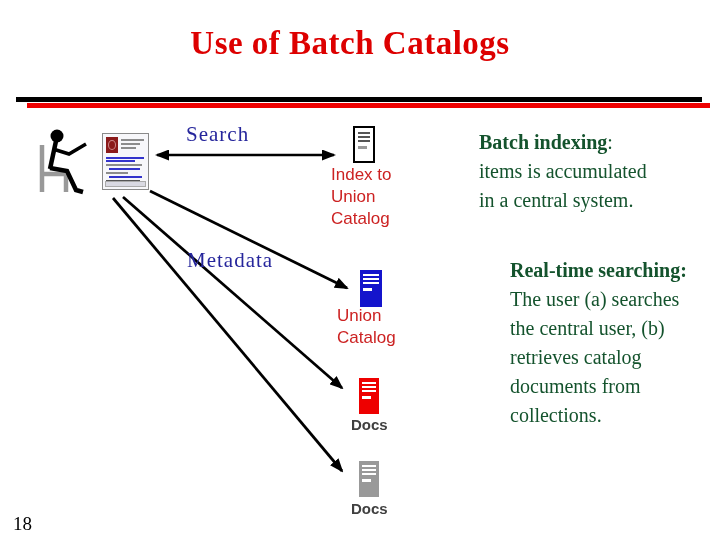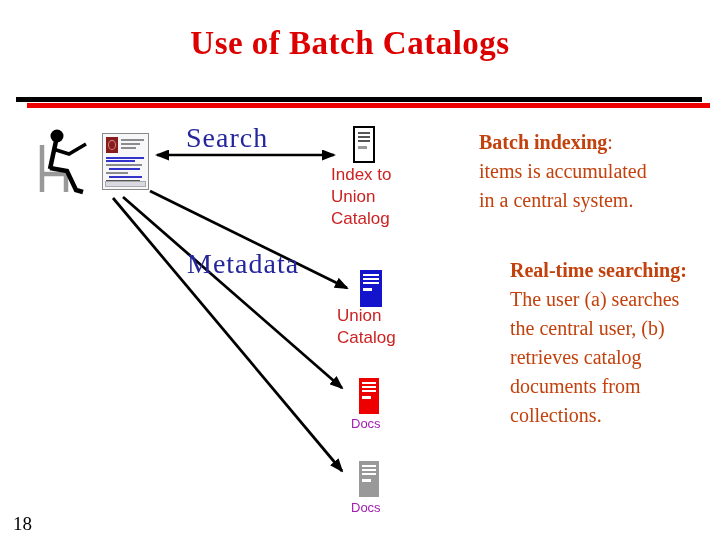--- a/index.html
+++ b/index.html
@@ -11,23 +11,23 @@
   
   .slide-title{
     left:0;top:25px;width:700px;text-align:center;
     font-size:33px;font-weight:bold;color:#dd0000;letter-spacing:.5px;
   }
   .rule-black{left:16px;top:97px;width:686px;height:5px;background:#000000;}
   .rule-red{left:27px;top:103px;width:683px;height:5px;background:#ee0000;}
   
   .canvas{left:0;top:0;z-index:1;}
   
-  .nav-label{color:#26269c;font-size:28px;letter-spacing:1px;z-index:2;}
+  .nav-label{color:#26269c;font-size:21px;letter-spacing:1px;z-index:2;}
   .red-label{color:#cc2222;font-family:"Liberation Sans",sans-serif;font-size:17px;line-height:22px;z-index:2;white-space:nowrap;}
-  .blk-label{color:#a21caf;font-family:"Liberation Sans",sans-serif;font-size:13px;z-index:2;white-space:nowrap;}
+  .blk-label{color:#404040;font-family:"Liberation Sans",sans-serif;font-size:15px;z-index:2;white-space:nowrap;font-weight:bold;}
   
   .server{width:22px;height:37px;box-sizing:border-box;z-index:2;}
   .server .srv-line{position:absolute;left:3px;right:3px;height:2px;}
   .server .srv-dash{position:absolute;left:3px;width:9px;height:3px;}
   .srv-white{background:#ffffff;border:2px solid #000;}
   .srv-white .srv-line{background:#555;}
   .srv-white .srv-dash{background:#999;}
   .srv-blue{background:#1414cc;}
   .srv-red{background:#ee0000;}
   .srv-gray{background:#999999;}
@@ -37,21 +37,21 @@
   
   .thumb{left:102px;top:133px;width:45px;height:55px;background:#f7f7fa;border:1px solid #8a8a8a;z-index:2;}
   .thumb .tline{position:absolute;height:2px;}
   .t-gray{background:#8c8c8c;}
   .t-dark{background:#555;}
   .t-blue{background:#3333cc;}
   .thumb .logo{position:absolute;left:3px;top:3px;width:12px;height:16px;background:#8b1a1a;}
   .thumb .logo .ring{position:absolute;left:2px;top:3px;width:6px;height:8px;border:1px solid #cc8888;border-radius:50%;}
   .thumb .footer{position:absolute;left:2px;bottom:2px;width:39px;height:4px;background:#d9d9e2;border:1px solid #aaa;}
   
-  .note{width:225px;color:#c2410c;font-size:20px;line-height:29px;z-index:2;}
+  .note{width:225px;color:#14532d;font-size:20px;line-height:29px;z-index:2;}
   .note b{font-weight:bold;}
   .page-num{left:13px;top:513px;font-size:19px;color:#000;}
 </style>
 </head>
 <body>
 
 <div class="abs slide-title">Use of Batch Catalogs</div>
 <div class="abs rule-black"></div>
 <div class="abs rule-red"></div>
 

